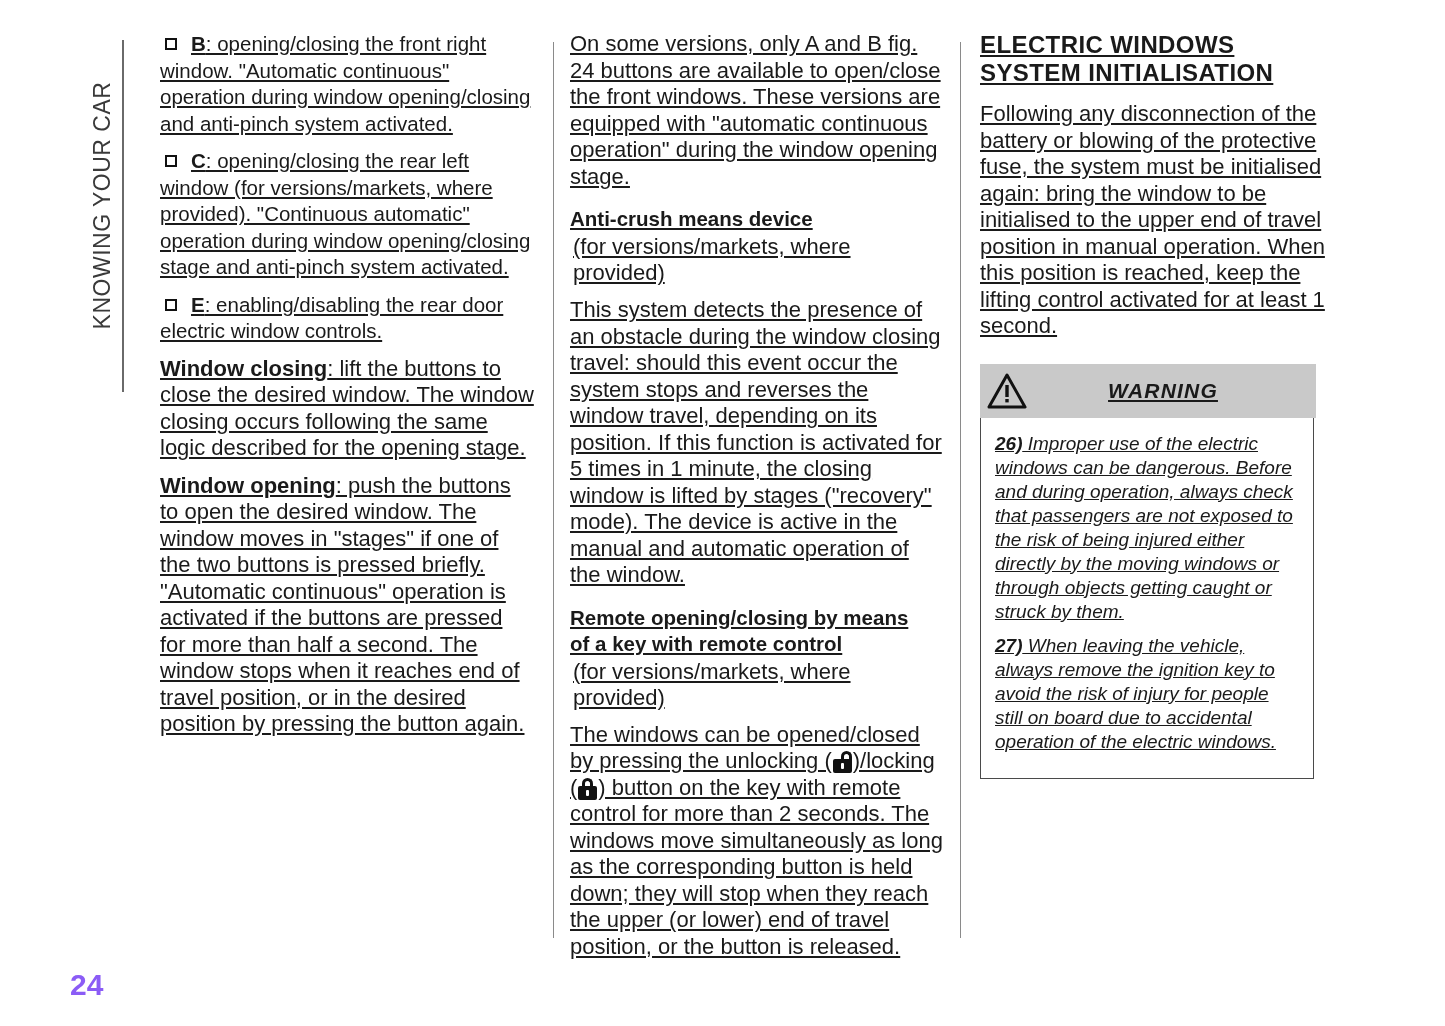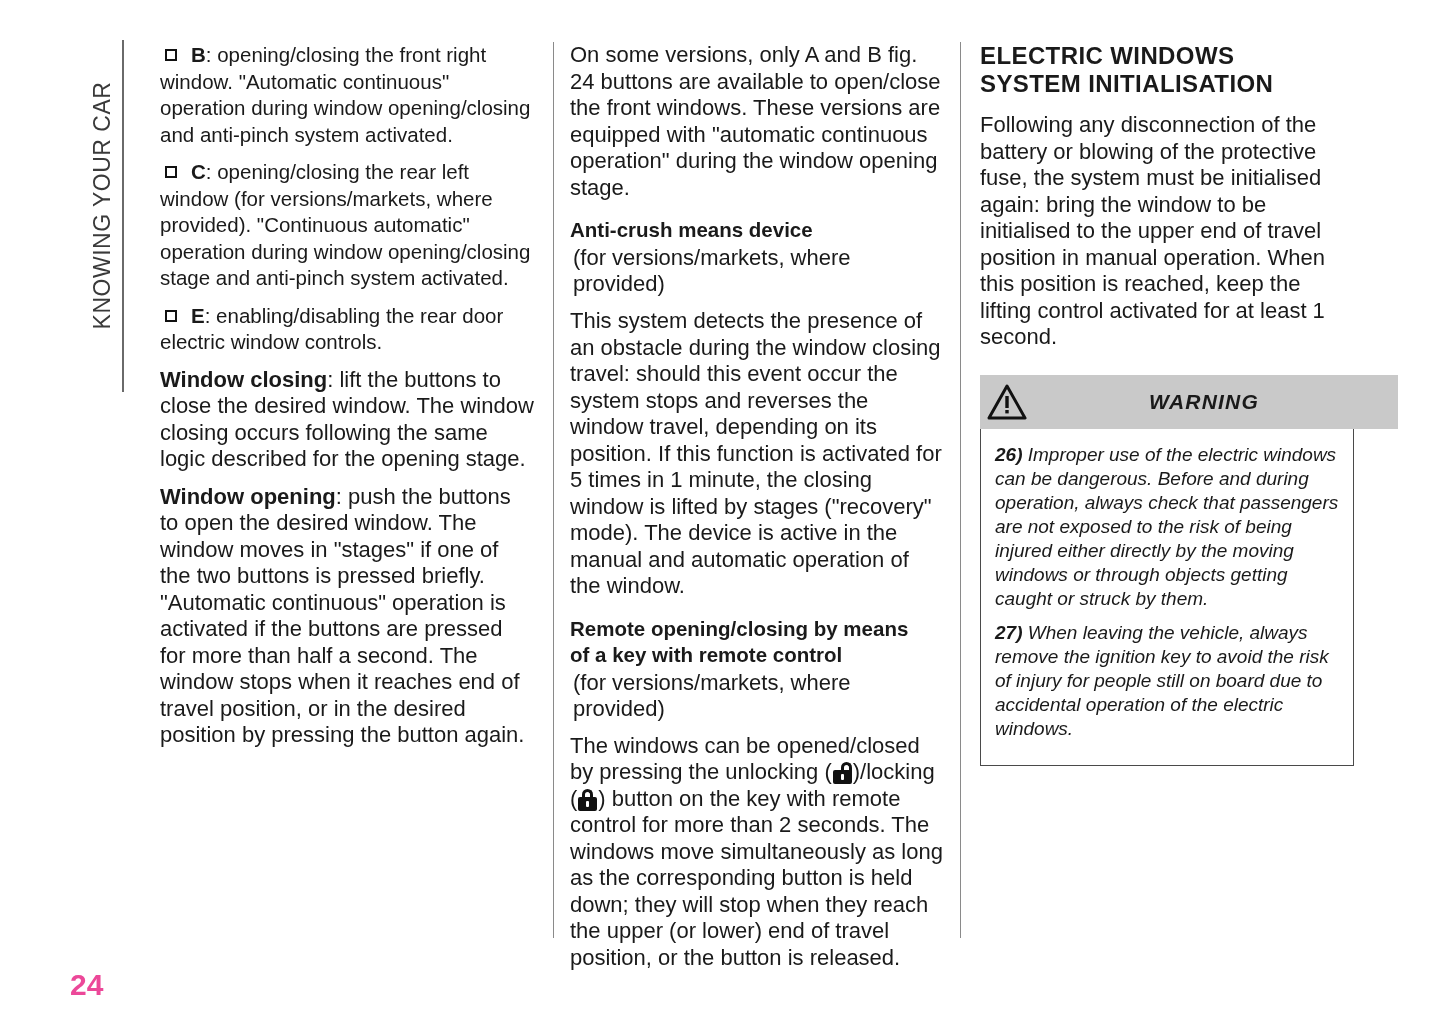--- a/index.html
+++ b/index.html
@@ -45,22 +45,23 @@
     right: 0;
     top: 0;
     width: 2px;
     height: 352px;
     background: #6a6a6a;
   }
 
   
   .col {
     position: absolute;
-    top: 42px;
+    top: 31px;
     width: 374px;
+    text-decoration: underline;
   }
   .col-1 { left: 160px; }
   .col-2 { left: 570px; }
   .col-3 { left: 980px; }
 
   .col-divider {
     position: absolute;
     top: 42px;
     width: 1px;
     height: 896px;
@@ -155,21 +156,21 @@
     border-radius: 1px;
   }
 
   
   .warning-header {
     margin-top: 24px;
     display: flex;
     align-items: center;
     background: #c9c9c9;
     height: 54px;
-    width: 418px;
+    width: 336px;
     box-sizing: border-box;
   }
   .warning-icon {
     width: 54px;
     height: 54px;
     display: flex;
     align-items: center;
     justify-content: center;
     flex: 0 0 54px;
   }
@@ -179,21 +180,21 @@
     text-align: center;
     font-size: 21px;
     font-style: italic;
     font-weight: bold;
     letter-spacing: 1.2px;
     padding-right: 24px;
   }
   .warning-body {
     border: 1px solid #4a4a4a;
     border-top: none;
-    width: 374px;
+    width: 334px;
     box-sizing: border-box;
     padding: 14px 14px 10px 14px;
   }
   .warning-body p {
     font-size: 19px;
     line-height: 24px;
     font-style: italic;
     margin-bottom: 10px;
   }
   .warning-body p:last-child { margin-bottom: 14px; }
@@ -202,21 +203,21 @@
     font-style: italic;
   }
 
   
   .page-number {
     position: absolute;
     left: 70px;
     top: 968px;
     font-size: 30px;
     font-weight: bold;
-    color: #ec4899;
+    color: #8b5cf6;
     text-align: center;
   }
 </style>
 </head>
 <body>
 
 <div class="page">
 
   <div class="side-tab">
     <div class="side-tab-text">KNOWING YOUR CAR</div>

